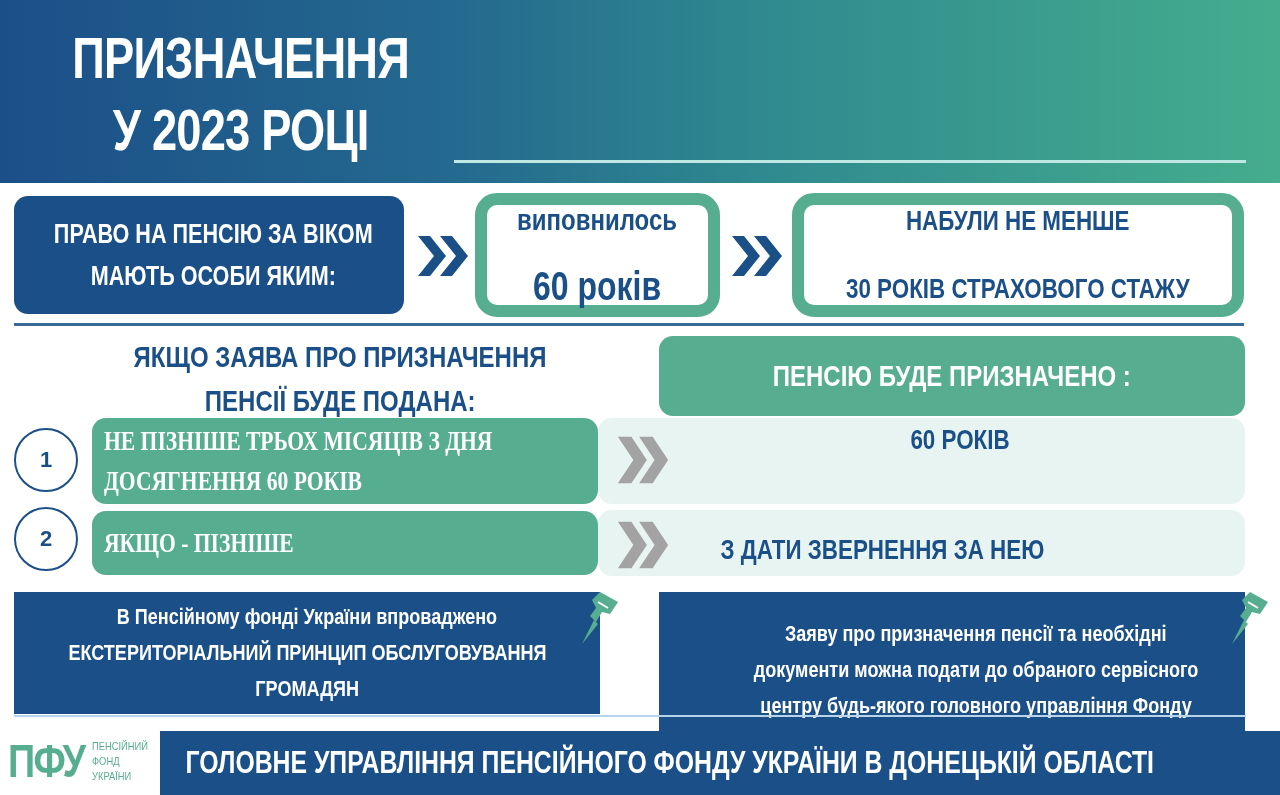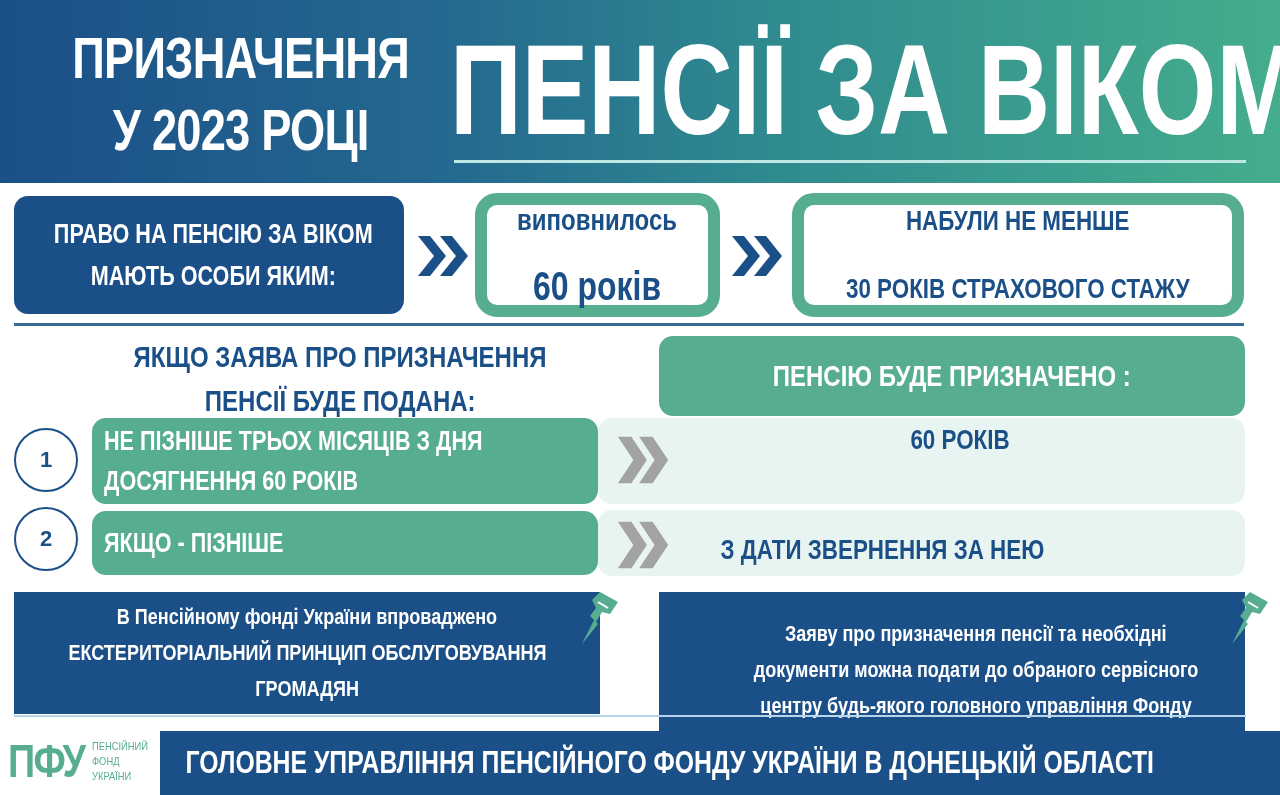--- a/index.html
+++ b/index.html
@@ -76,21 +76,21 @@
   .num-circle {
     position: absolute; width: 64px; height: 64px; border: 2px solid #1b4f88; border-radius: 50%;
     background: #fff; color: #1b4f88; font-size: 22px;
     display: flex; align-items: center; justify-content: center;
   }
   .n1 { left: 14px; top: 428px; }
   .n2 { left: 14px; top: 507px; }
 
   .cond-box {
     position: absolute; background: #57ad90; border-radius: 14px; color: #fff;
-    display: flex; flex-direction: column; justify-content: center;
+    display: flex; flex-direction: column; justify-content: center; font-family: Liberation Serif, serif;
   }
   .c1 { left: 92px; top: 418px; width: 506px; height: 86px; }
   .c2 { left: 92px; top: 511px; width: 506px; height: 64px; }
   .cond-box .t { font-size: 27px; line-height: 40px; transform: scaleX(0.8); transform-origin: left center; white-space: nowrap; padding-left: 15px; }
 
   .res-text {
     position: absolute; color: #1b4f88; text-align: center; font-size: 28px; line-height: 44px;
   }
   .res-text .t { display: inline-block; transform: scaleX(0.8); white-space: nowrap; }
   .rt1 { left: 680px; top: 418px; width: 560px; }
@@ -125,21 +125,20 @@
   .footer-bar .t { font-size: 31px; transform: scaleX(0.8); transform-origin: left center; white-space: nowrap; padding-left: 32px; }
 </style>
 </head>
 <body>
 
 <div class="header">
   <div class="header-sub">
     <div>ПРИЗНАЧЕННЯ</div>
     <div>У 2023 РОЦІ</div>
   </div>
-  <div class="header-main"><span>ПЕНСІЇ ЗА ВІКОМ</span></div>
   <div class="header-line"></div>
 </div>
 
 <div class="right-box">
   <div>
     <div class="txt">ПРАВО НА ПЕНСІЮ ЗА ВІКОМ</div>
     <div class="txt">МАЮТЬ ОСОБИ ЯКИМ:</div>
   </div>
 </div>
 

